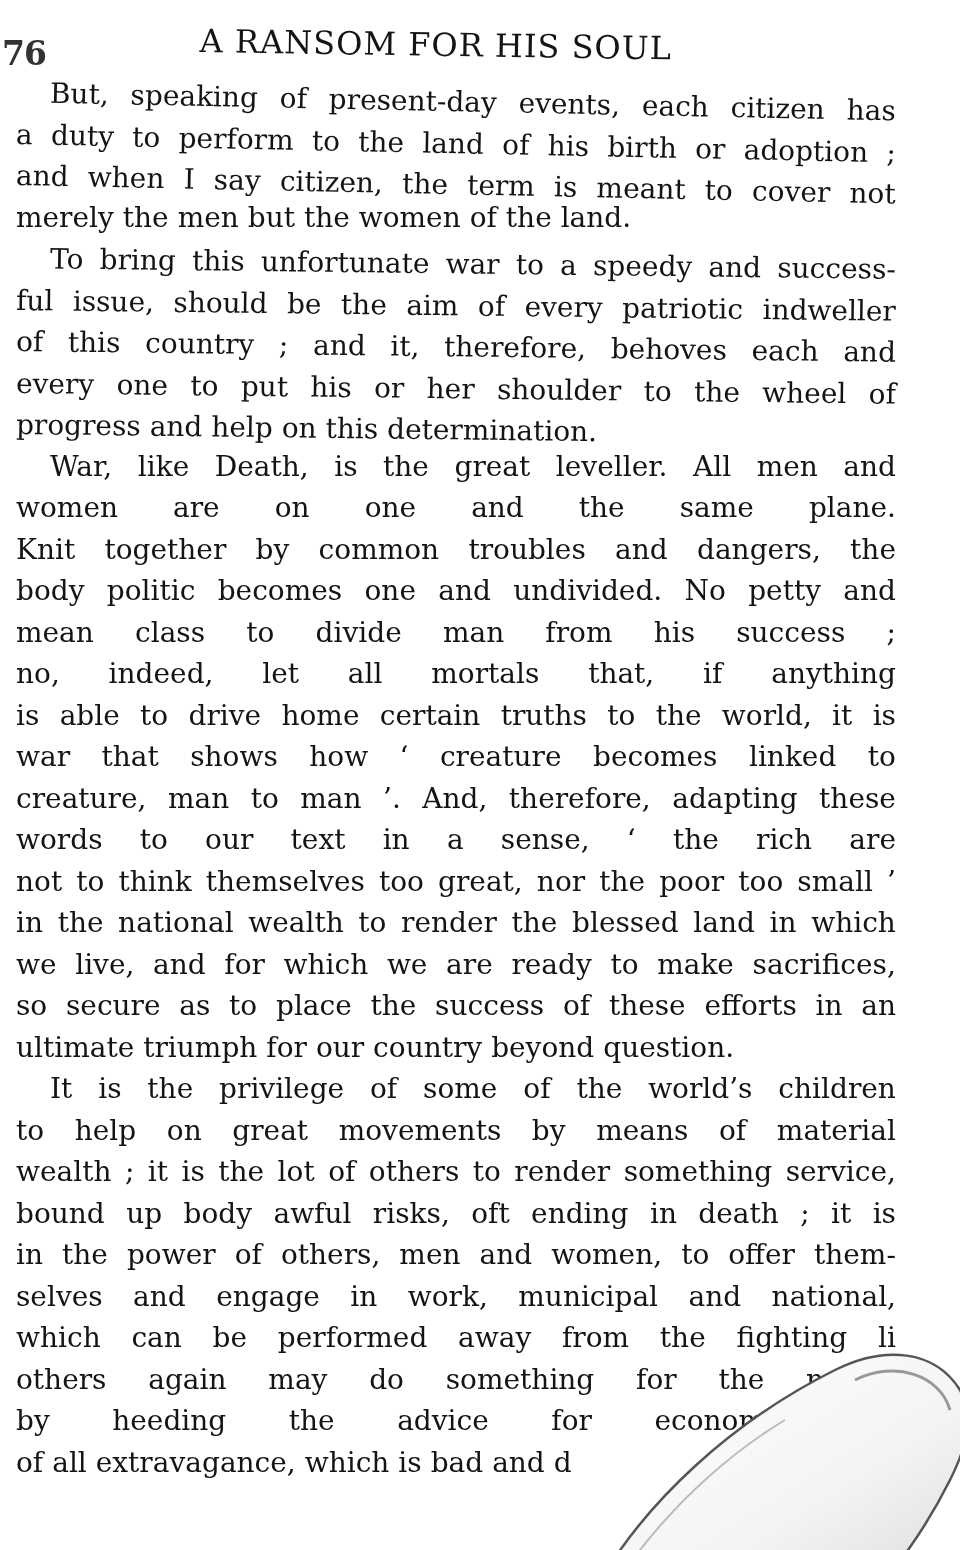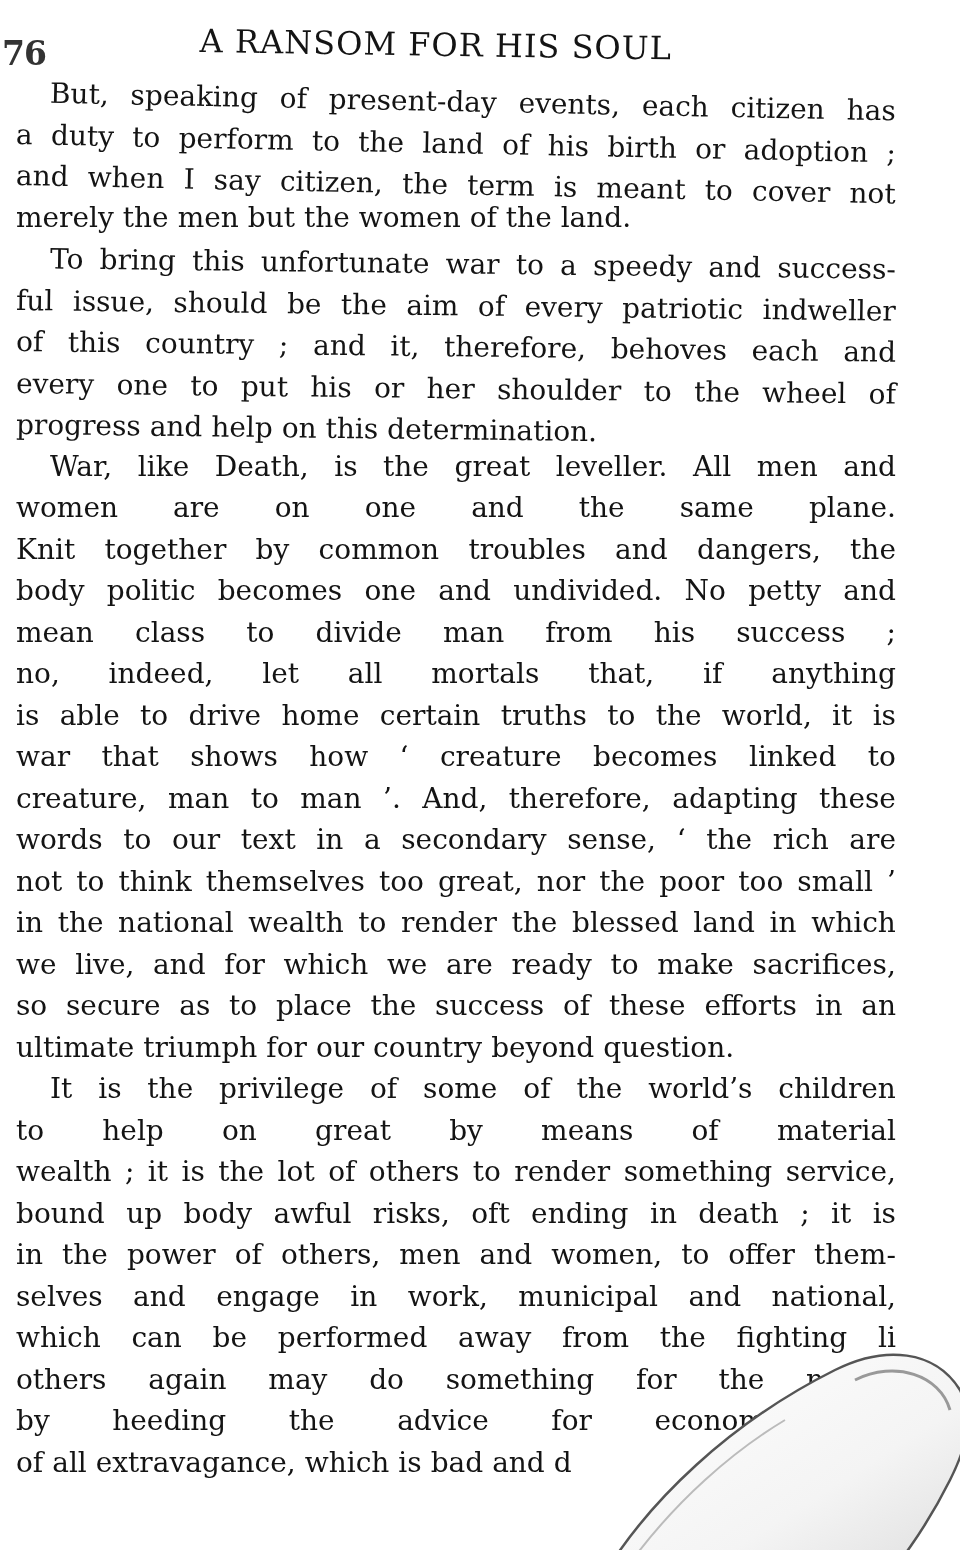--- a/index.html
+++ b/index.html
@@ -237,21 +237,20 @@
         <span>adapting</span>
         <span>these</span>
       </div>
       <div class="line">
         <span>words</span>
         <span>to</span>
         <span>our</span>
         <span>text</span>
         <span>in</span>
         <span>a</span>
-        <span>secondary</span>
         <span>sense,</span>
         <span>‘</span>
         <span>the</span>
         <span>rich</span>
         <span>are</span>
       </div>
       <div class="line">
         <span>not</span>
         <span>to</span>
         <span>think</span>
@@ -324,20 +323,21 @@
         <span>of</span>
         <span>the</span>
         <span>world’s</span>
         <span>children</span>
       </div>
       <div class="line">
         <span>to</span>
         <span>help</span>
         <span>on</span>
         <span>great</span>
+        <span>movements</span>
         <span>by</span>
         <span>means</span>
         <span>of</span>
         <span>material</span>
       </div>
       <div class="line">
         <span>wealth</span>
         <span>;</span>
         <span>it</span>
         <span>is</span>

